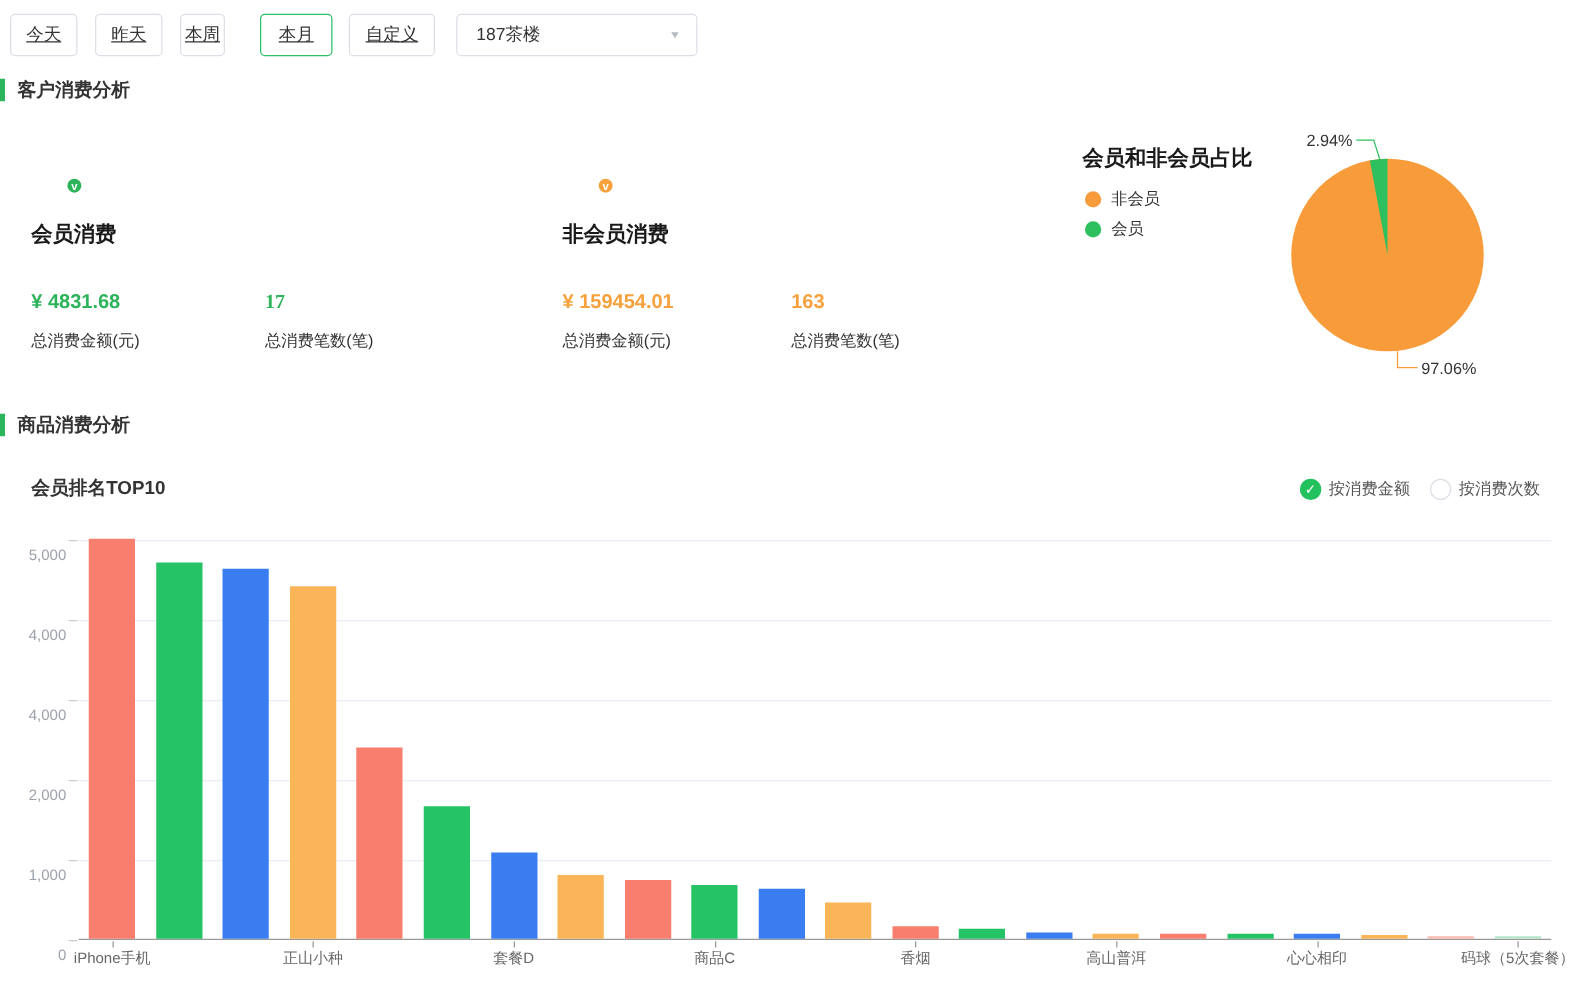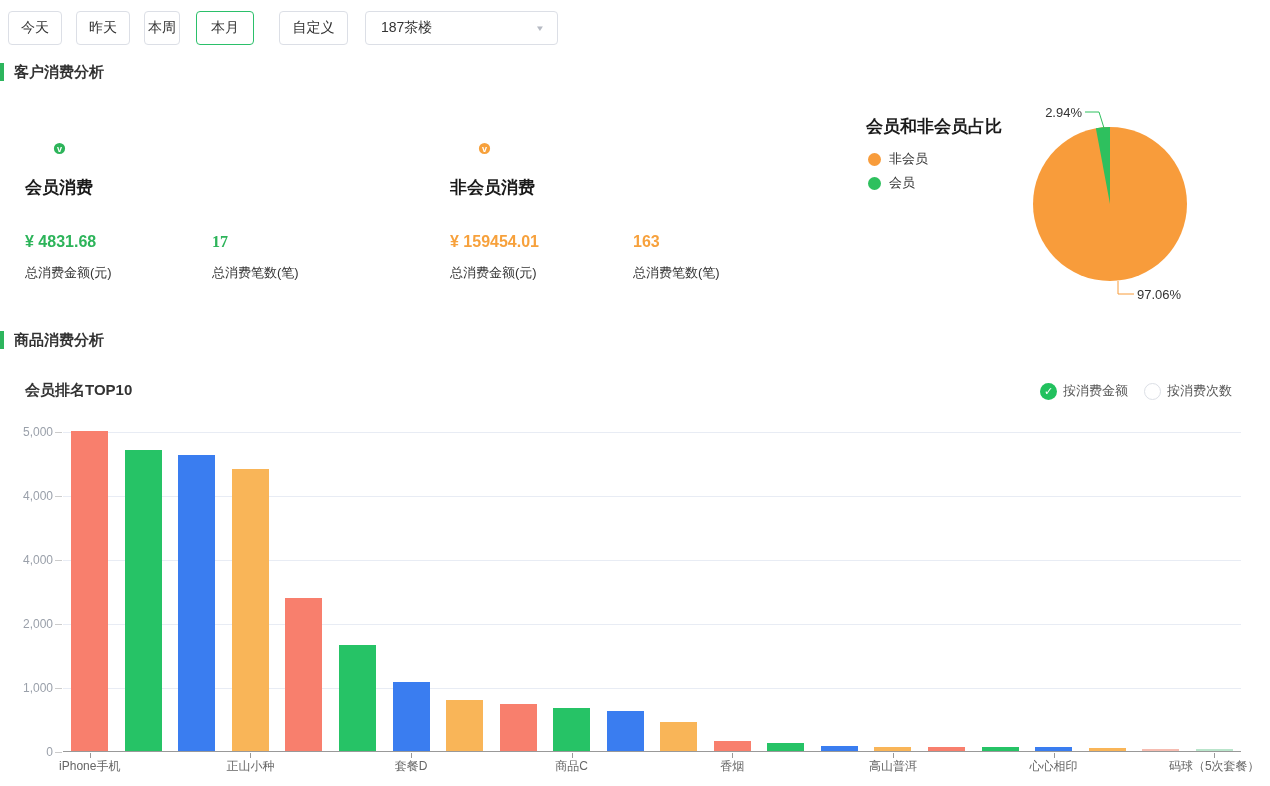--- a/index.html
+++ b/index.html
@@ -8,21 +8,21 @@
     position:relative; width:1270px; height:786px; background:#fff;
     font-family:"Liberation Sans","DejaVu Sans",sans-serif; color:#333;
     overflow:hidden;
   }
   .abs { position:absolute; }
 
   
   .btn {
     position:absolute; top:11px; height:34px; background:#fff;
     border:1px solid #dcdfe6; border-radius:4px; font-size:14px; color:#333;
-    display:flex; align-items:center; justify-content:center; cursor:pointer;
+    display:flex; align-items:center; justify-content:center; cursor:pointer;text-decoration:underline;
   }
   .btn.active { border-color:#2bc06a; }
   .select {
     position:absolute; top:11px; left:365px; width:193px; height:34px;
     border:1px solid #dcdfe6; border-radius:4px; background:#fff;
     display:flex; align-items:center; font-size:14px; color:#333; cursor:pointer;
     padding:0 12px 0 15px;
   }
   .select .caret { margin-left:auto; font-size:10px; color:#b6bac3; transform:scaleY(0.8); }
 
@@ -47,36 +47,36 @@
   
   .chart-title { position:absolute; left:25px; top:381px; font-size:15px; font-weight:bold; color:#333;text-align:right; }
   .radio-group { position:absolute; top:382px; left:1040px; display:flex; gap:16px; align-items:center; }
   .radio { display:flex; align-items:center; gap:6px; cursor:pointer; font-size:13px; color:#555; }
   .radio-circle { width:17px; height:17px; border-radius:50%; display:flex; align-items:center; justify-content:center; }
   .radio-circle.checked { background:#22c15e; color:#fff; font-size:11px; font-weight:bold; }
   .radio-circle.unchecked { background:#fff; border:1px solid #dcdfe6; }
 
   .plot { position:absolute; left:63px; top:432px; width:1178px; height:320px; border-bottom:1px solid #999; }
   .gridline { position:absolute; left:0; width:100%; height:1px; background:#e8ecf4; }
-  .ytick-label { position:absolute; font-size:12px; color:#9aa0aa; width:53px; text-align:right; left:0; }
+  .ytick-label { position:absolute; font-size:12px; color:#9aa0aa; width:53px; text-align:right; left:0;margin-top:12px; }
   .ytick-mark { position:absolute; height:1px; width:7px; left:55px; background:#ccc; }
   .bar { position:absolute; bottom:0; width:37px; }
   .xtick-mark { position:absolute; top:753px; width:1px; height:5px; background:#999; }
   .xtick-label { position:absolute; top:758px; font-size:12px; color:#666; width:140px; text-align:center; }
 </style>
 </head>
 <body>
 
 <div class="screen">
 
   <div>
     <div class="btn" style="left:8px;width:54px">今天</div>
     <div class="btn" style="left:76px;width:54px">昨天</div>
     <div class="btn" style="left:144px;width:36px">本周</div>
-    <div class="btn active" style="left:196px;width:58px">本月</div>
+    <div class="btn active" style="left:208px;width:58px">本月</div>
     <div class="btn" style="left:279px;width:69px">自定义</div>
     <div class="select">
       <span>187茶楼</span>
       <span class="caret">▼</span>
     </div>
   </div>
 
   <div class="section-header" style="top:63px">
     <div class="greenbar"></div>
     <div class="stitle">客户消费分析</div>

